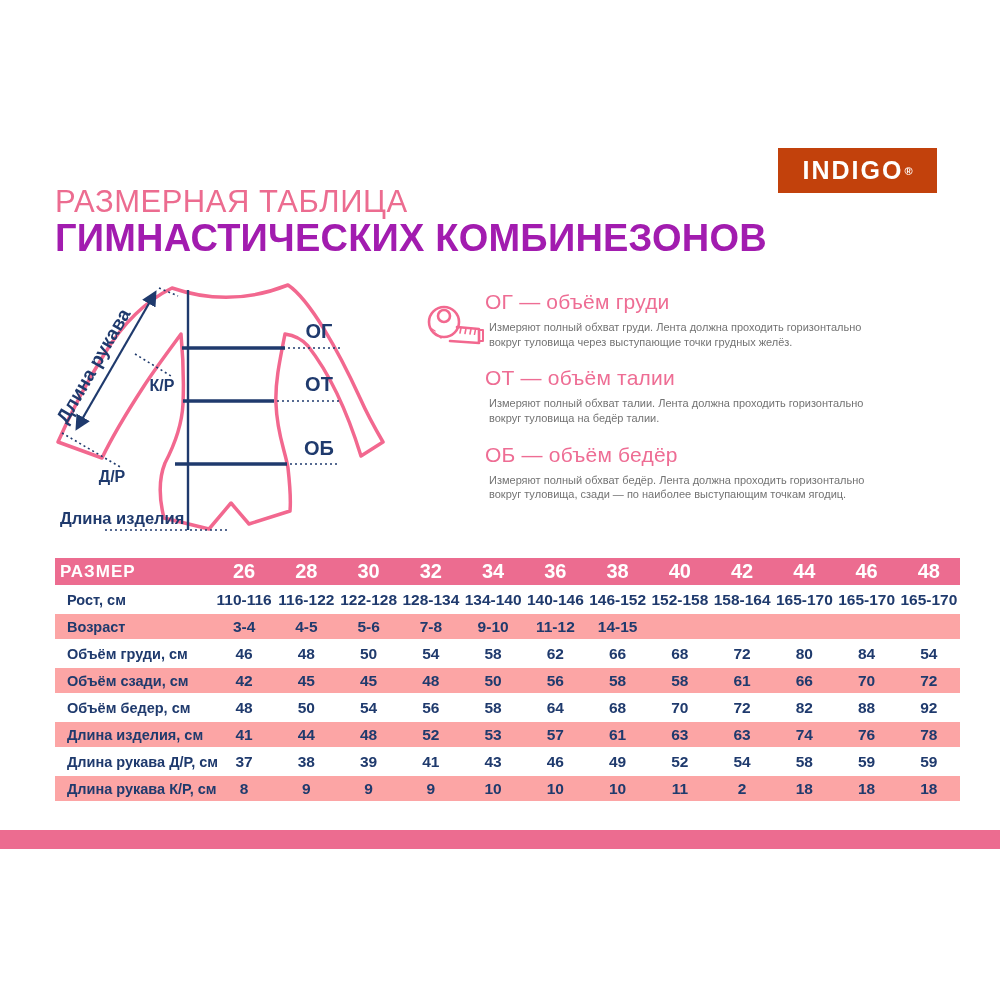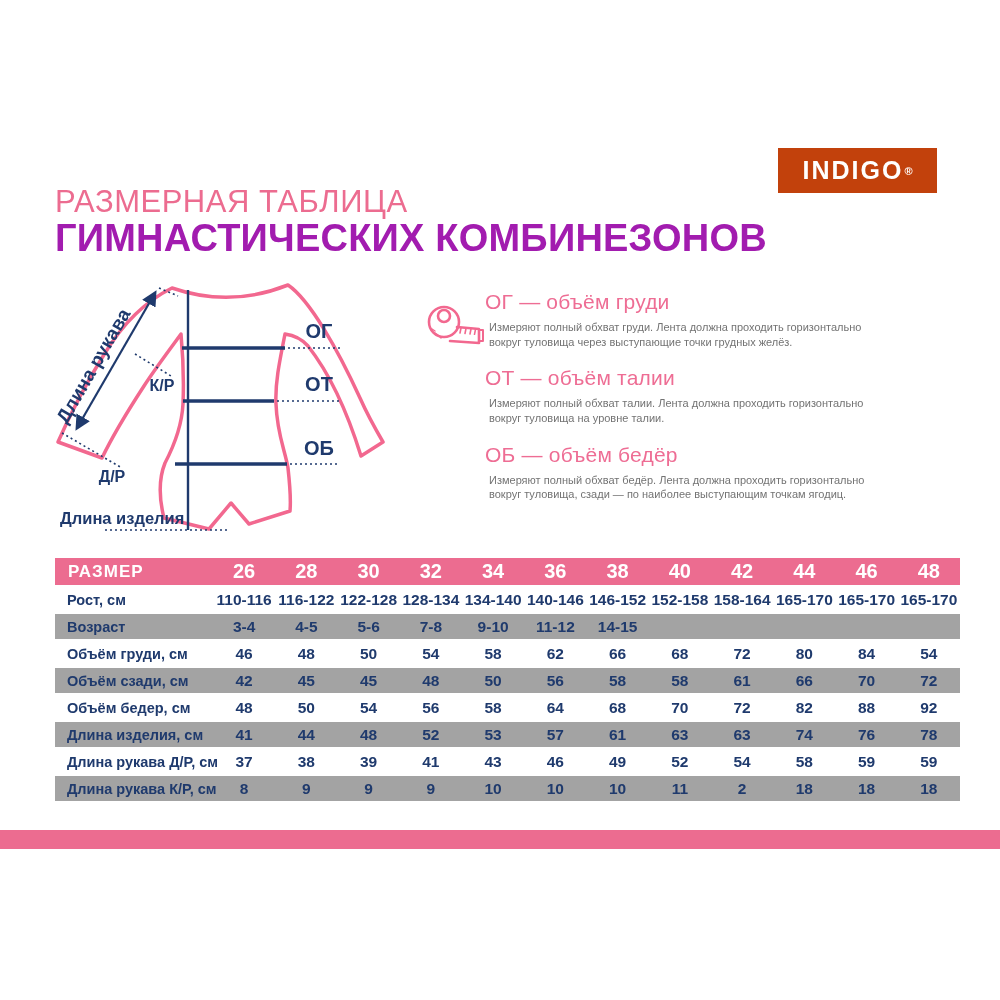--- a/index.html
+++ b/index.html
@@ -38,28 +38,28 @@
   table.sizes{
     width:100%;border-collapse:separate;border-spacing:0 2px;table-layout:fixed;
   }
   table.sizes th,table.sizes td{padding:0;white-space:nowrap;}
   table.sizes col.lab{width:158px;}
   thead th{
     background:#ec6c90;color:#ffffff;font-weight:bold;height:27px;
     font-size:20px;text-align:center;vertical-align:middle;
   }
   thead th.lab{
-    text-align:left;padding-left:13px;font-size:17px;letter-spacing:1px;
+    text-align:left;padding-left:5px;font-size:17px;letter-spacing:1px;
   }
   tbody td{
     height:25px;vertical-align:middle;text-align:center;
     color:#1f3a6d;font-weight:bold;font-size:15.5px;
   }
   tbody td.lab{text-align:left;padding-left:12px;font-size:14.5px;}
-  tbody tr.alt td{background:#a3a3a3;}
+  tbody tr.alt td{background:#fca5a5;}
 
   
   .stripe{left:0;top:830px;width:1000px;height:19px;background:#ec6c90;}
 
   
   .diagram{left:42px;top:272px;}
   .nvy{stroke:#1f3a6d;fill:none;}
   .dot{stroke-dasharray:2,3;stroke-width:1.6;}
   text.nvt{fill:#1f3a6d;font-weight:bold;font-family:"Liberation Sans",sans-serif;}
 </style>
@@ -131,21 +131,21 @@
       <path d="M9,33 l3,2 M12,37 l3,2 M16,40 l2,2" stroke-width="1.4"></path>
     </g>
   </svg>
   <div class="sections">
     <div class="msec">
       <h3>ОГ — объём груди</h3>
       <p>Измеряют полный обхват груди. Лента должна проходить горизонтально вокруг туловища через выступающие точки грудных желёз.</p>
     </div>
     <div class="msec">
       <h3>ОТ — объём талии</h3>
-      <p>Измеряют полный обхват талии. Лента должна проходить горизонтально вокруг туловища на уровне талии.</p>
+      <p>Измеряют полный обхват талии. Лента должна проходить горизонтально вокруг туловища на бедёр талии.</p>
     </div>
     <div class="msec">
       <h3>ОБ — объём бедёр</h3>
       <p>Измеряют полный обхват бедёр. Лента должна проходить горизонтально вокруг туловища, сзади — по наиболее выступающим точкам ягодиц.</p>
     </div>
   </div>
 </div>
 
 <div class="abs tablewrap">
   <table class="sizes">

